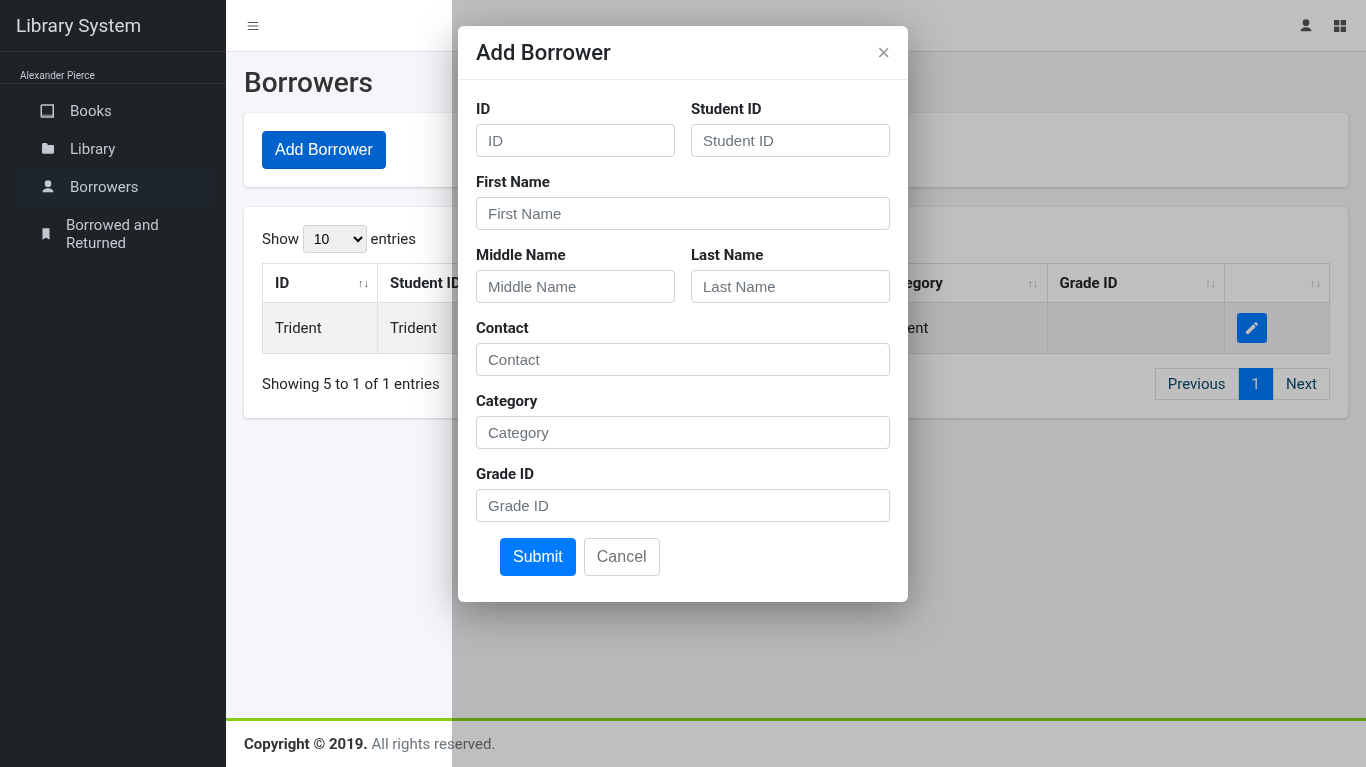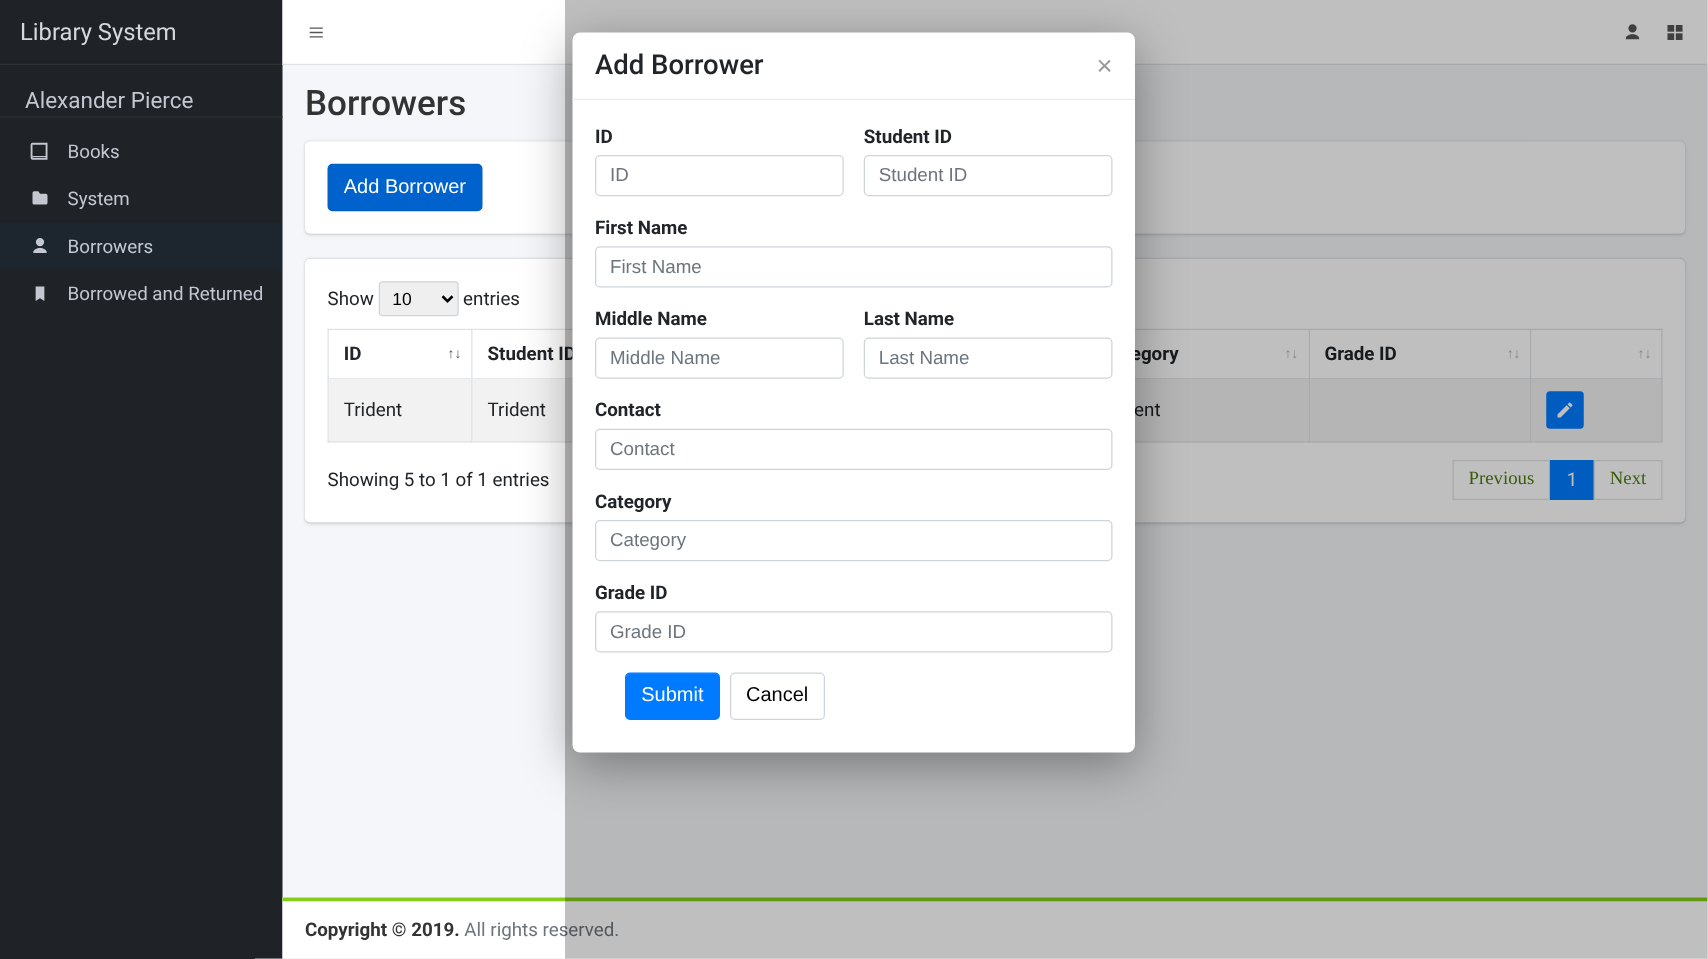--- a/index.html
+++ b/index.html
@@ -24,25 +24,25 @@
     color: #c2c7d0;
   }
   .brand {
     padding: 14px 16px;
     font-size: 19px;
     color: #d6d8db;
     border-bottom: 1px solid #2e3136;
   }
   .user-panel {
     padding: 18px 16px 2px 20px;
-    font-size: 18px;
+    font-size: 10px;
     color: #c2c7d0;
     border-bottom: 1px solid #2e3136;
   }
-  .nav { list-style: none; padding: 8px 0; }
+  .nav { list-style: none; padding: 8px 16px; }
   .nav-item {
     display: flex;
     align-items: center;
     padding: 10px 14px 10px 20px;
     font-size: 15px;
     color: #c2c7d0;
     cursor: pointer;
   }
   .nav-item .nav-icon {
     width: 24px;
@@ -97,21 +97,21 @@
     user-select:none;
     border:1px solid transparent;
     padding: .375rem .75rem;
     font-size:1rem;
     line-height:1.5;
     border-radius:.25rem;
     cursor:pointer;
   }
   .btn-primary { color:#fff; background:#007bff; border-color:#007bff; }
   .btn-dark-primary { color:#fff; background:#0062cc; border-color:#005cbf; }
-  .btn-outline { color:#000000; background:#fff; border-color:#ced4da; }
+  .btn-outline { color:#737373; background:#fff; border-color:#ced4da; }
 
   
   .dt-controls { display:flex; justify-content:space-between; align-items:center; margin-bottom:10px; font-size:15px; color:#212529; }
   .dt-length select {
     padding: 2px 20px 2px 6px;
     border:1px solid #ced4da;
     border-radius:3px;
     height:28px;
     font-size:14px;
   }
@@ -171,21 +171,21 @@
   .pagination { display:flex; list-style:none; gap:0; }
   .page-link {
     border:1px solid #dee2e6;
     padding:6px 12px;
     color:#6c757d;
     background:#fff;
     cursor:default;
     font-size:15px;
   }
   .page-link.current { background:#007bff; color:#fff; border-color:#007bff; }
-  .page-link.disabled { color:#4d7c0f; cursor:not-allowed;font-family:Liberation Serif, serif; }
+  .page-link.disabled { color:#0c4a6e; cursor:not-allowed; }
 
   .footer {
     background:#fff;
     border-top:3px solid #84cc16;
     padding: 14px 18px;
     font-size:15px;
     color:#6c757d;
   }
   .footer strong { color:#333; }
 
@@ -261,21 +261,21 @@
       <span>Books</span>
     </li>
 
 
     <li class="nav-item">
       <span class="nav-icon">
         <svg width="18" height="16" viewBox="0 0 24 24" fill="#c2c7d0">
             <path d="M3 5a2 2 0 0 1 2-2h5l2 3h7a2 2 0 0 1 2 2v9a2 2 0 0 1-2 2H5a2 2 0 0 1-2-2V5z"></path>
           </svg>
       </span>
-      <span>System</span>
+      <span>Library</span>
     </li>
 
     <li class="nav-item active">
       <span class="nav-icon">
         <svg width="16" height="18" viewBox="0 0 24 24" fill="#c2c7d0">
             <path d="M12 12a5 5 0 1 0-5-5 5 5 0 0 0 5 5zm0 2c-4 0-8 2-8 5v1h16v-1c0-3-4-5-8-5z"></path>
           </svg>
       </span>
       <span>Borrowers</span>
     </li>

